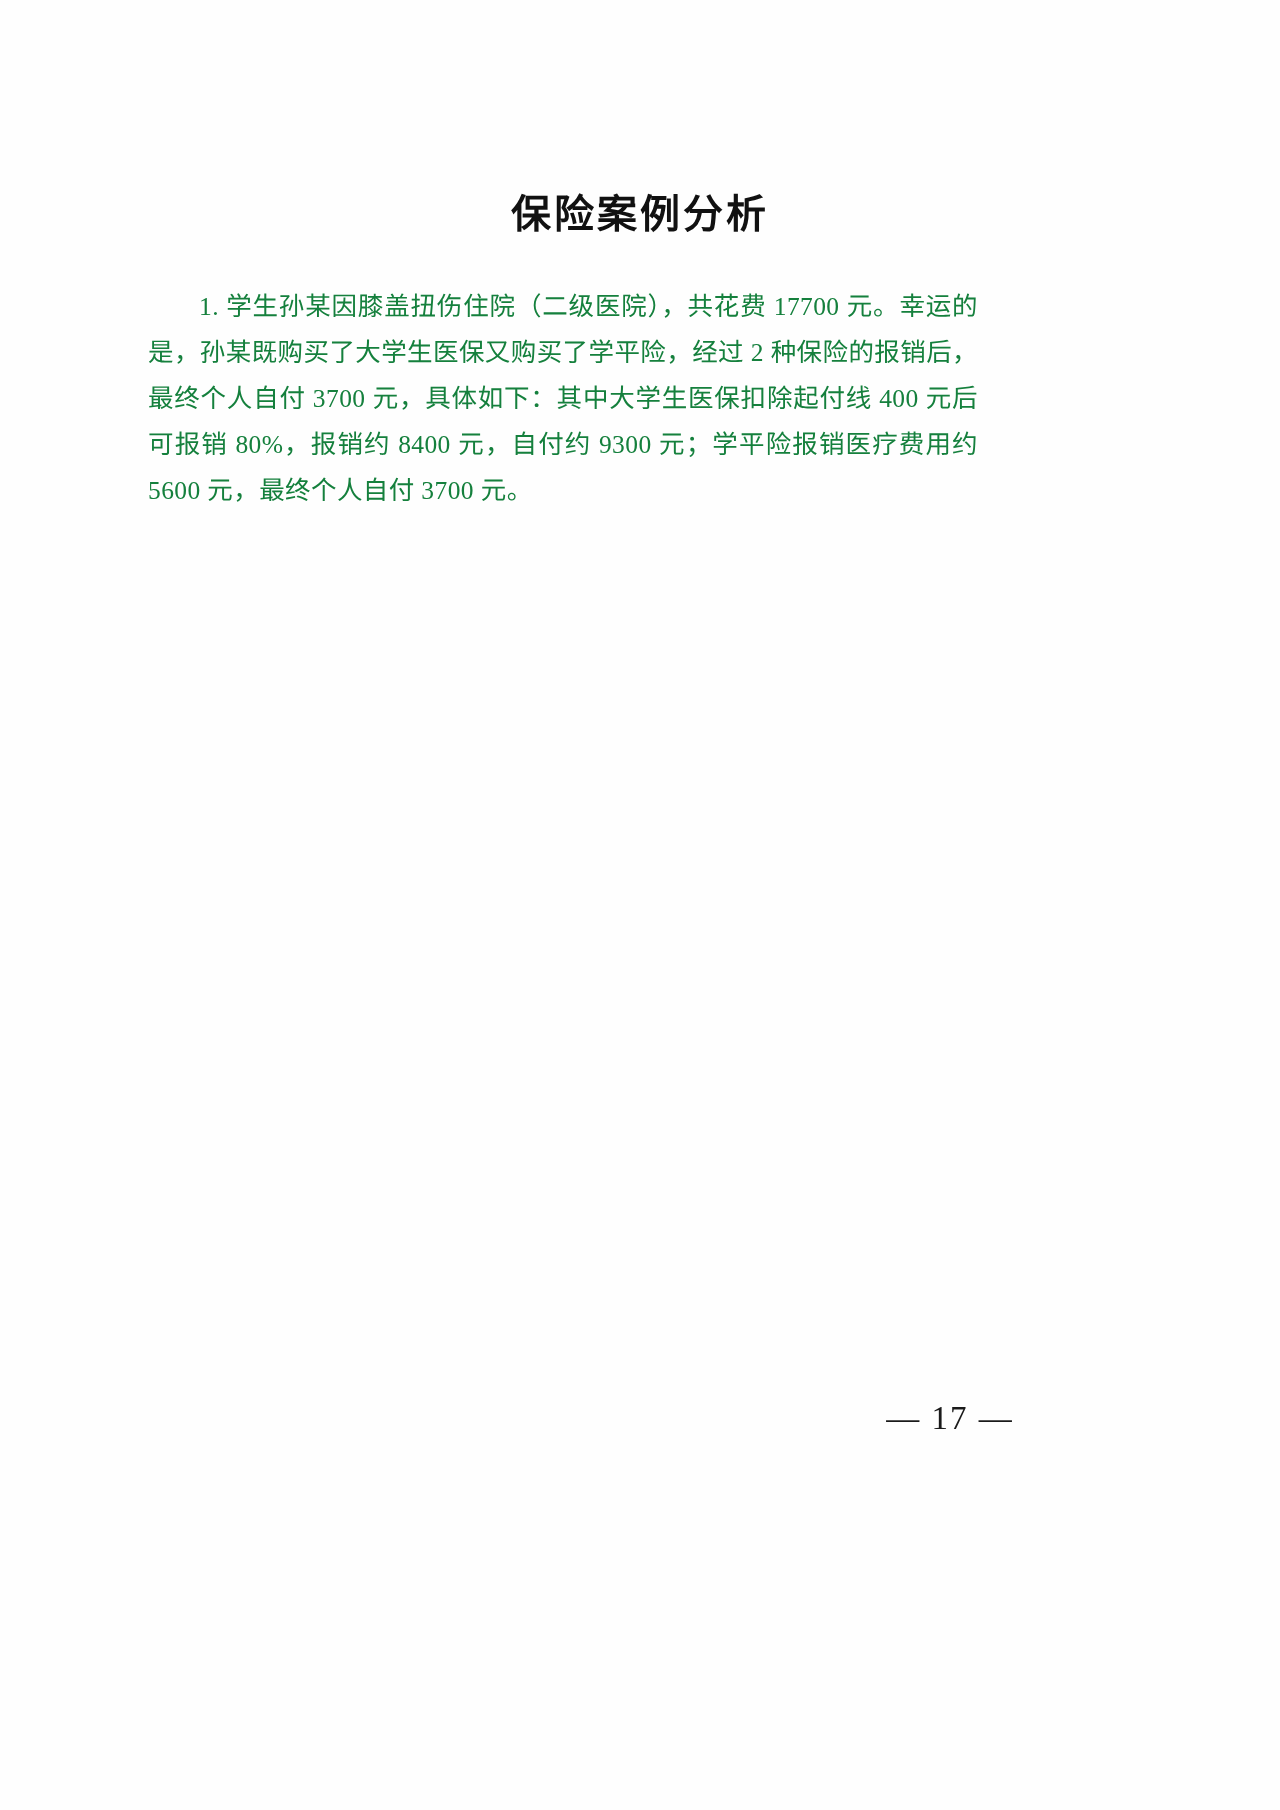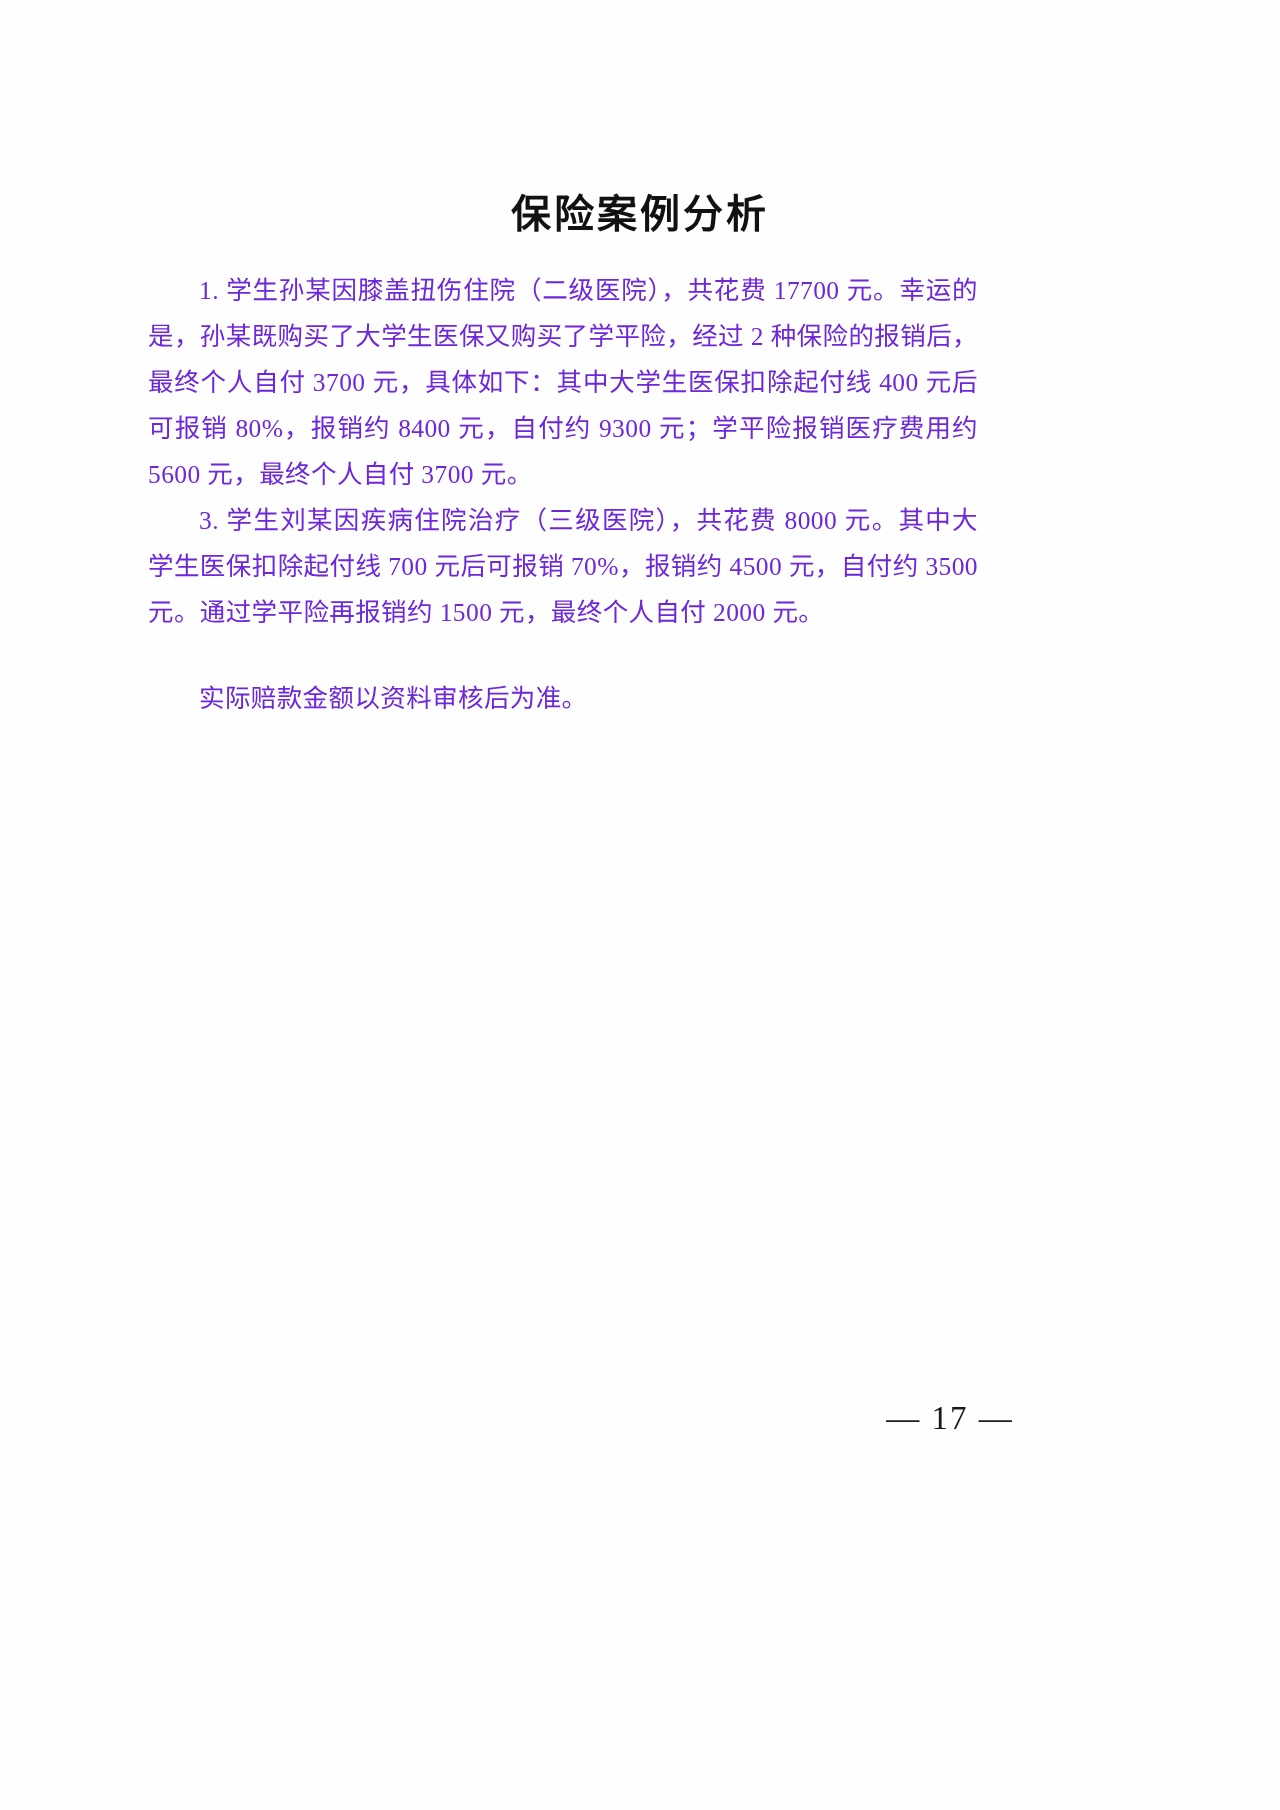--- a/index.html
+++ b/index.html
@@ -34,27 +34,27 @@
     font-family: "DejaVu Serif", "Liberation Serif", serif;
     color: #111111;
   }
   .content {
     position: absolute;
     left: 148px;
     top: 268px;
     width: 830px;
   }
   p.para {
-    margin: 0 0 0 0;
+    margin: 16px 0 0 0;
     font-size: 25.5px;
     line-height: 46px;
     text-align: justify;
     text-justify: inter-ideograph;
     text-indent: 2em;
-    color: #6d28d9;
+    color: #15803d;
     letter-spacing: 0.4px;
   }
   p.para + p.para {
     margin-top: 0px;
   }
   .gap {
     height: 40px;
   }
   .page-number {
     position: absolute;
@@ -76,26 +76,24 @@
 
 <div class="page">
 
   <h1 class="doc-title">保险案例分析</h1>
 
   <div class="content">
 
     <p class="para">1. 学生孙某因膝盖扭伤住院（二级医院），共花费 17700 元。幸运的是，孙某既购买了大学生医保又购买了学平险，经过 2 种保险的报销后，最终个人自付 3700 元，具体如下：其中大学生医保扣除起付线 400 元后可报销 80%，报销约 8400 元，自付约 9300 元；学平险报销医疗费用约 5600 元，最终个人自付 3700 元。</p>
 
 
-    <p class="para">3. 学生刘某因疾病住院治疗（三级医院），共花费 8000 元。其中大学生医保扣除起付线 700 元后可报销 70%，报销约 4500 元，自付约 3500 元。通过学平险再报销约 1500 元，最终个人自付 2000 元。</p>
 
     <div class="gap"></div>
 
 
-    <p class="para">实际赔款金额以资料审核后为准。</p>
 
   </div>
 
   <div class="page-number">
     <span class="pn-inner">— 17 —</span>
   </div>
 
 </div>
 
 </body></html>

